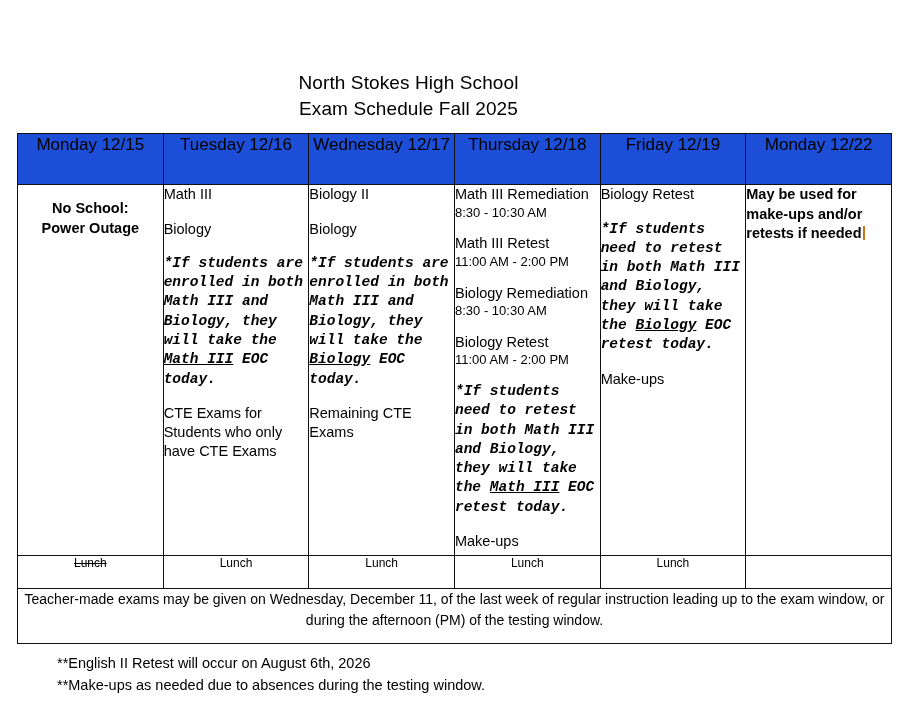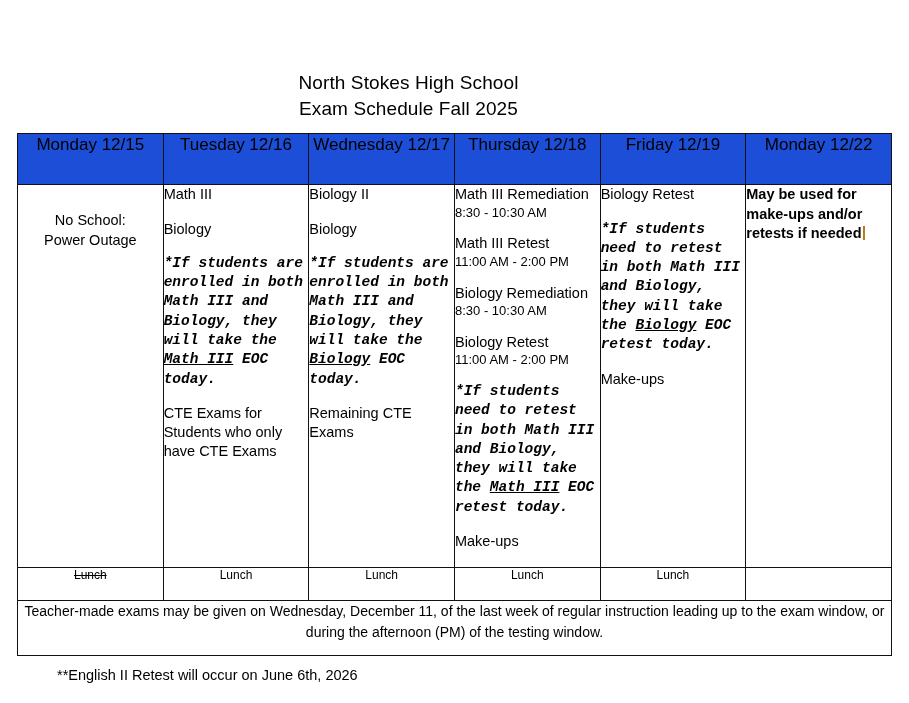--- a/index.html
+++ b/index.html
@@ -60,21 +60,22 @@
     padding: 4px 3px;
   }
   td.daycell {
     height: 356px;
     padding: 14px 11px 8px 11px;
     font-size: 14.5px;
     line-height: 1.33;
   }
   td.daycell.center {
     text-align: center;
-    padding-top: 26px;
+    padding-top: 14px;
+    font-weight: bold;
   }
   .para {
     margin: 0 0 15px 0;
   }
   .para:last-child { margin-bottom: 0; }
   .para.tight {
     margin-bottom: 13px;
   }
   .note-em {
     font-weight: bold;
@@ -213,16 +214,17 @@
         </tr>
 
         <tr>
           <td class="notecell" colspan="6">Teacher-made exams may be given on Wednesday, December 11, of the last week of regular instruction leading up to the exam window, or during the afternoon (PM) of the testing window.</td>
         </tr>
       </tbody>
     </table>
   </div>
 
   <div class="footnotes">
-    <span class="footnote-line">**English II Retest will occur on June 6th, 2026</span>
+    <span class="footnote-line">**English II Retest will occur on August 6th, 2026</span>
+    <span class="footnote-line">**Make-ups as needed due to absences during the testing window.</span>
   </div>
 
 </div>
 
 </body></html>

